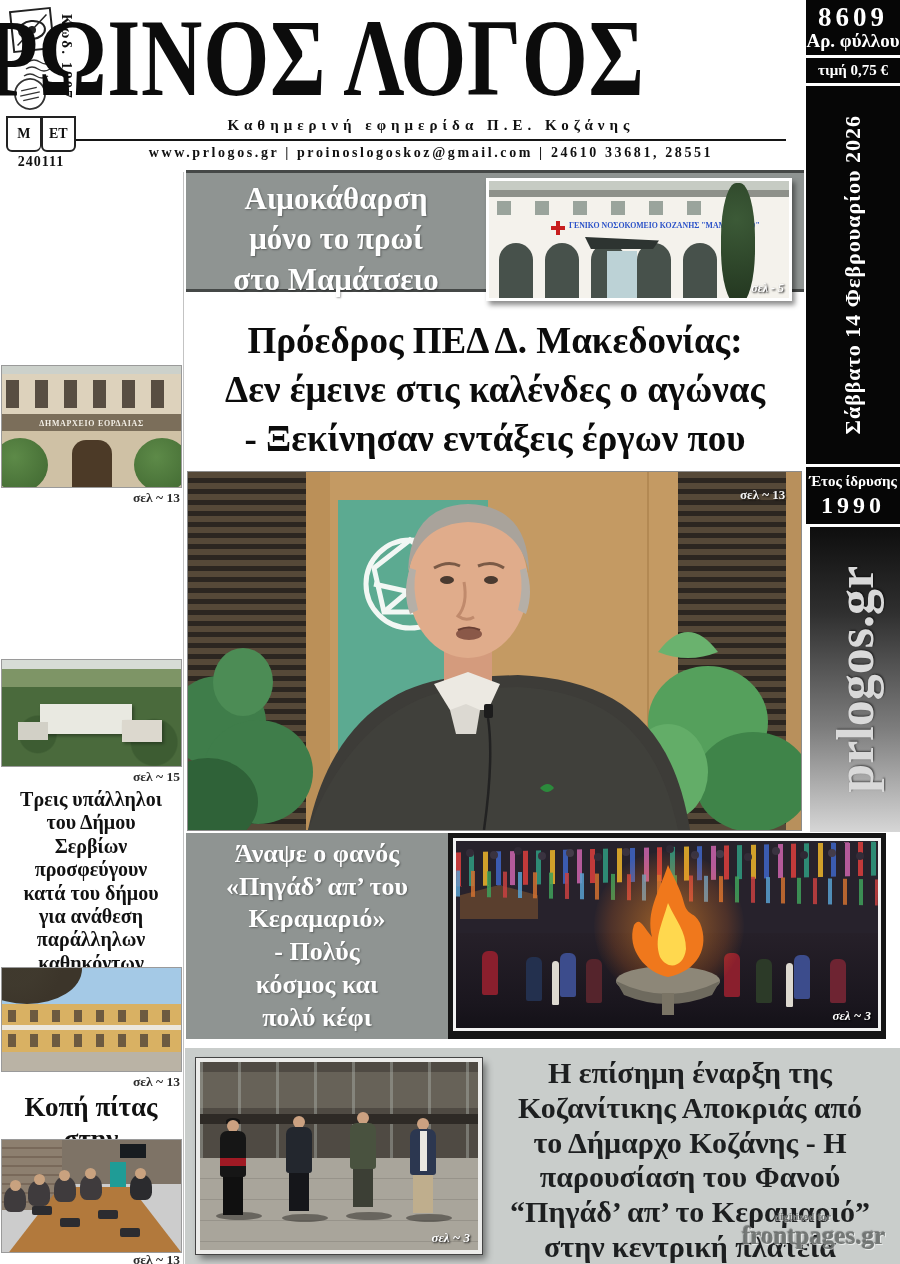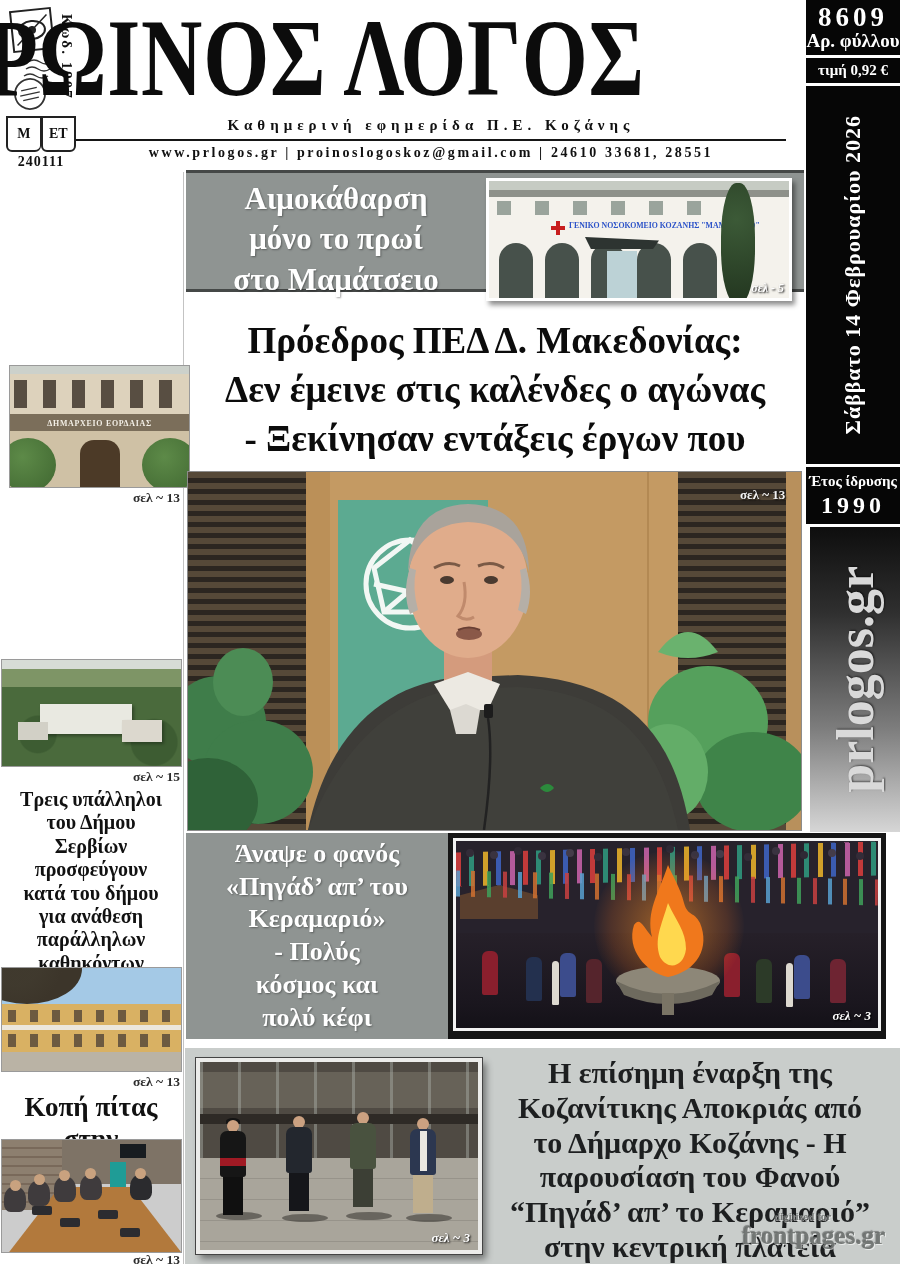--- a/index.html
+++ b/index.html
@@ -229,35 +229,35 @@
     <span>ΠΡΩΙΝΟΣ ΛΟΓΟΣ</span>
   </div>
   <div class="abs masthead-sub">Καθημερινή εφημερίδα Π.Ε. Κοζάνης</div>
   <div class="abs masthead-rule"></div>
   <div class="abs masthead-contact">www.prlogos.gr | proinoslogoskoz@gmail.com | 24610 33681, 28551</div>
 
   <div class="abs sb sb-issue">
     <div class="num">8609</div>
     <div class="lbl">Αρ. φύλλου</div>
   </div>
-  <div class="abs sb sb-price">τιμή 0,92 €</div>
+  <div class="abs sb sb-price">τιμή 0,75 €</div>
   <div class="abs sb sb-date">
     <span>Σάββατο 14 Φεβρουαρίου 2026</span>
   </div>
   <div class="abs sb sb-founded">
     <div class="lbl">Έτος ίδρυσης</div>
     <div class="yr">1990</div>
   </div>
   <div class="abs brand-col">
     <span>prlogos.gr</span>
   </div>
 
   <div class="abs col-divider"></div>
 
-  <div class="abs lc-photo" style="top:366px; height:121px;margin-left:8px;">
+  <div class="abs lc-photo" style="top:366px; height:121px;">
     <div class="ph1-sky"></div>
       <div class="ph1-up"></div>
       <div class="ph1-win"></div>
     <div class="ph1-band">
         <span>ΔΗΜΑΡΧΕΙΟ ΕΟΡΔΑΙΑΣ</span>
       </div>
     <div class="ph1-low"></div>
       <div class="ph1-door"></div>
     <div class="ph1-bush" style="left:-10px;top:72px;"></div>
     <div class="ph1-bush" style="left:132px;top:72px;"></div>

